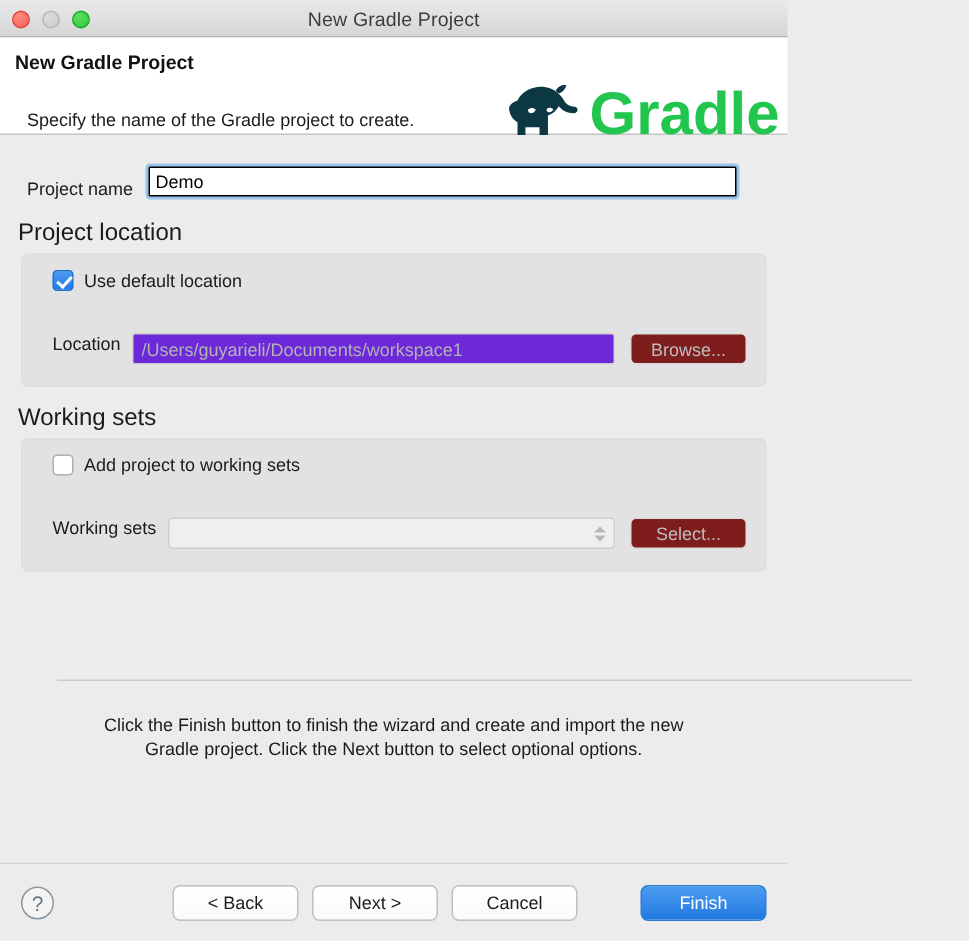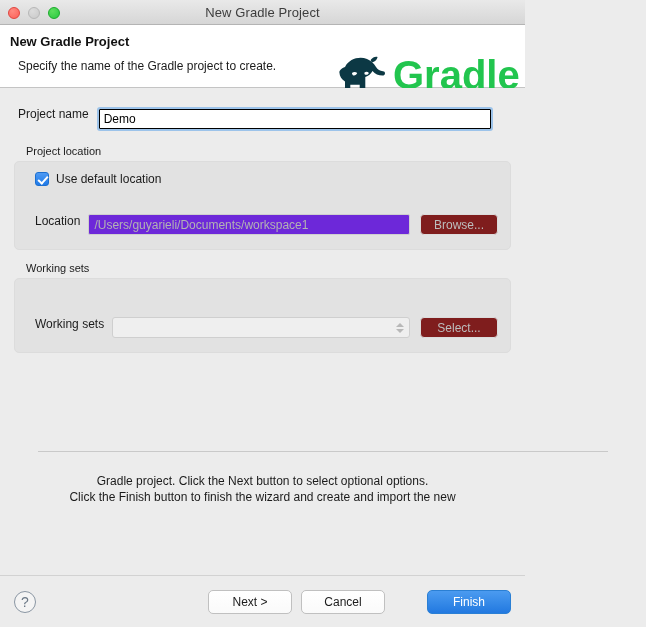--- a/index.html
+++ b/index.html
@@ -77,21 +77,21 @@
     font-size: 13px;
     font-weight: bold;
     color: #111;
     line-height: 18px;
   }
   .header-sub {
     font-size: 12px;
     color: #1b1b1b;
     line-height: 18px;
     padding-left: 8px;
-    margin-top: 6px;
+    margin-top: 20px;
   }
   .logo {
     position: absolute;
     right: 6px;
     top: 26px;
     height: 48px;
     display: flex;
     align-items: center;
   }
   .logo svg { display: block; }
@@ -100,21 +100,21 @@
   .body {
     flex: 1 1 auto;
     position: relative;
     background: #ececec;
     padding: 0;
   }
 
   
   .row-projectname {
     display: flex;
-    align-items: flex-start;
+    align-items: flex-end;
     padding: 19px 32px 0 18px;
   }
   .row-projectname .lbl {
     font-size: 12px;
     color: #1b1b1b;
     margin-right: 8px;
     white-space: nowrap;
   }
   .focus-wrap {
     flex: 1 1 auto;
@@ -134,23 +134,23 @@
     font-size: 12px;
     color: #000;
     padding: 0 4px;
     outline: none;
     height: 100%;
     caret-color: #000;
   }
 
   
   .group-label {
-    font-size: 11px;
-    color: #1b1b1b;
-    padding-left: 26px;
+    font-size: 16px;
+    color: #1b1b1b;
+    padding-left: 12px;
   }
   .panel {
     margin: 4px 14px 0 14px;
     background: #e2e2e2;
     border: 1px solid #dcdcdc;
     border-radius: 5px;
     padding: 10px 12px 14px 12px;
   }
 
   .chk-row {
@@ -376,44 +376,49 @@
           <span class="lbl">Location</span>
           <span class="txt-disabled">/Users/guyarieli/Documents/workspace1</span>
           <span class="btn-disabled">Browse...</span>
         </div>
       </div>
     </div>
 
     <div style="margin-top:12px;">
       <div class="group-label">Working sets</div>
       <div class="panel">
+        <div class="chk-row">
+          <span class="chk off"></span>
+          <span class="chk-label">Add project to working sets</span>
+        </div>
         <div class="field-row">
           <span class="lbl">Working sets</span>
           <span class="combo-disabled">
             <span class="stepper">
               <i class="up"></i>
                 <i class="down"></i>
             </span>
           </span>
           <span class="btn-disabled">Select...</span>
         </div>
       </div>
     </div>
 
     <div class="separator"></div>
 
     <div class="instructions">
+      <div>Click the Finish button to finish the wizard and create and import the new</div>
       <div>Gradle project. Click the Next button to select optional options.</div>
-      <div>Click the Finish button to finish the wizard and create and import the new</div>
     </div>
 
   </div>
 
   <div class="footer">
     <div class="help-btn">?</div>
     <div class="btns">
+      <button class="btn">&lt; Back</button>
       <button class="btn">Next &gt;</button>
       <button class="btn">Cancel</button>
       <button class="btn primary">Finish</button>
     </div>
   </div>
 
 </div>
 
 </body></html>

